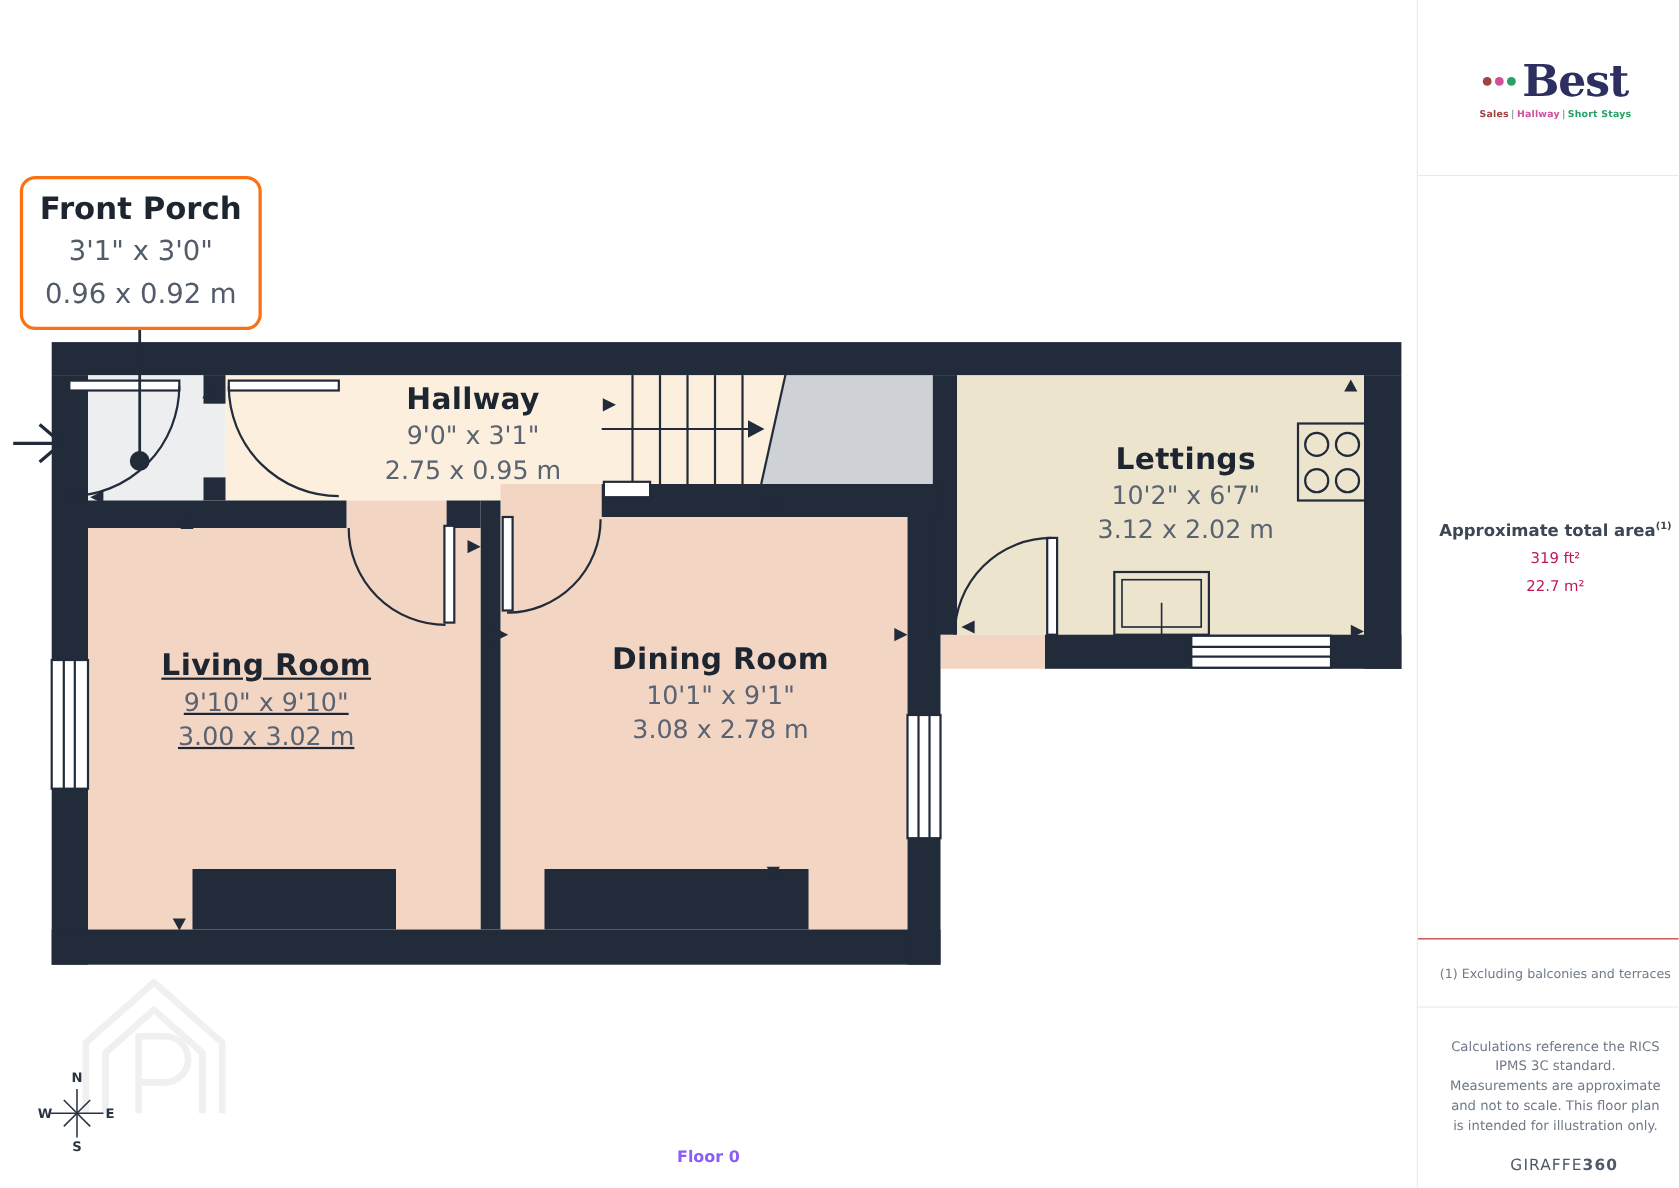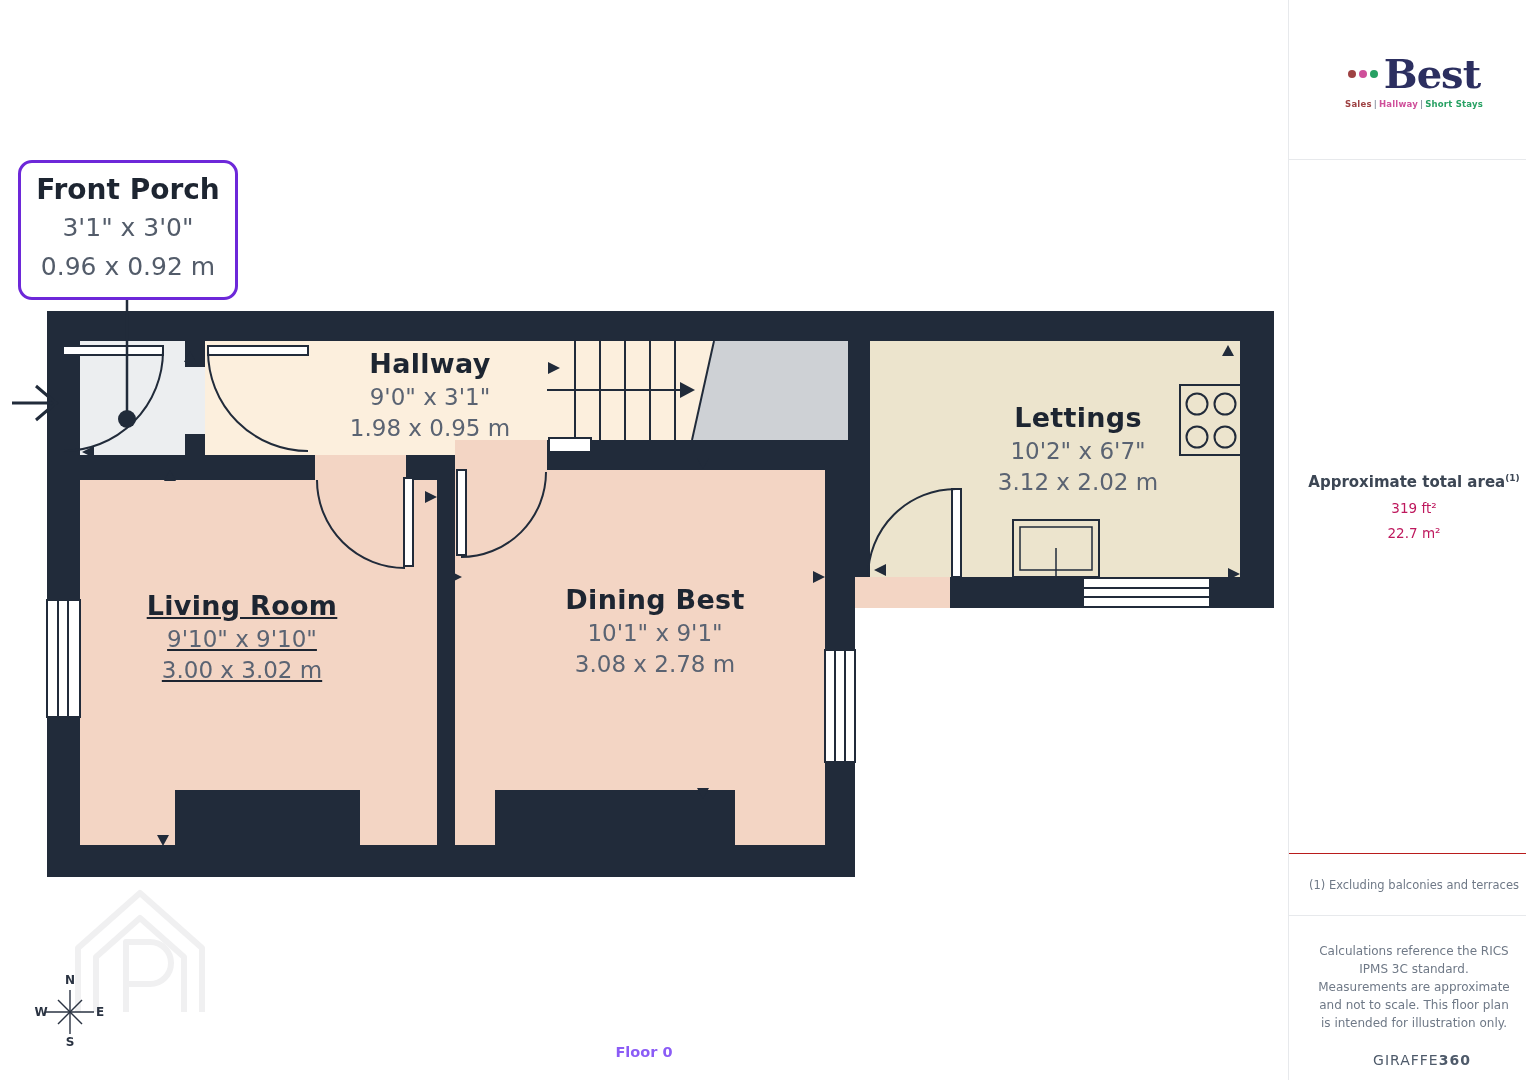--- a/index.html
+++ b/index.html
@@ -7,21 +7,21 @@
        font-family:"DejaVu Sans","Liberation Sans",sans-serif;}
   .plan-svg{position:absolute;left:0;top:0;}
 
   
   .plan-label{position:absolute;text-align:center;color:#1d2531;}
   .plan-label .t{font-size:27px;font-weight:700;letter-spacing:.3px;}
   .plan-label .d{font-size:23px;color:#5a6372;margin-top:5px;}
 
   
   .callout{position:absolute;left:18px;top:160px;width:206px;background:#fff;
-           border:3px solid #6d28d9;border-radius:14px;text-align:center;
+           border:3px solid #f97316;border-radius:14px;text-align:center;
            padding:10px 4px 14px 4px;z-index:3;}
   .callout .t{font-size:28px;font-weight:800;color:#1d2531;}
   .callout .d{font-size:25px;color:#535c6a;margin-top:6px;line-height:1.3;}
 
   .floor-label{position:absolute;left:0;top:1044px;width:1288px;text-align:center;
                font-size:14.5px;font-weight:700;color:#8b5cf6;}
 
   
   .sidebar{position:absolute;left:1288px;top:0;width:251px;height:1080px;
            background:#fff;border-left:1px solid #e7e9ec;box-sizing:border-box;}
@@ -197,37 +197,37 @@
 
 <div class="callout">
   <div class="t">Front Porch</div>
   <div class="d">3'1" x 3'0"</div>
   <div class="d">0.96 x 0.92 m</div>
 </div>
 
 <div class="plan-label" style="left:285px;top:348px;width:290px;">
   <div class="t">Hallway</div>
   <div class="d">9'0" x 3'1"</div>
-  <div class="d">1.98 x 0.95 m</div>
+  <div class="d">2.75 x 0.95 m</div>
 </div>
 
 <div class="plan-label" style="left:930px;top:402px;width:296px;">
   <div class="t">Lettings</div>
   <div class="d">10'2" x 6'7"</div>
   <div class="d">3.12 x 2.02 m</div>
 </div>
 
 <div class="plan-label" style="left:94px;top:590px;width:296px;text-decoration:underline;">
   <div class="t">Living Room</div>
   <div class="d">9'10" x 9'10"</div>
   <div class="d">3.00 x 3.02 m</div>
 </div>
 
 <div class="plan-label" style="left:507px;top:584px;width:296px;">
-  <div class="t">Dining Best</div>
+  <div class="t">Dining Room</div>
   <div class="d">10'1" x 9'1"</div>
   <div class="d">3.08 x 2.78 m</div>
 </div>
 
 <div class="floor-label">Floor 0</div>
 
 <div class="sidebar">
 
   <div class="s-section s-logo">
     <div class="brand-row">

